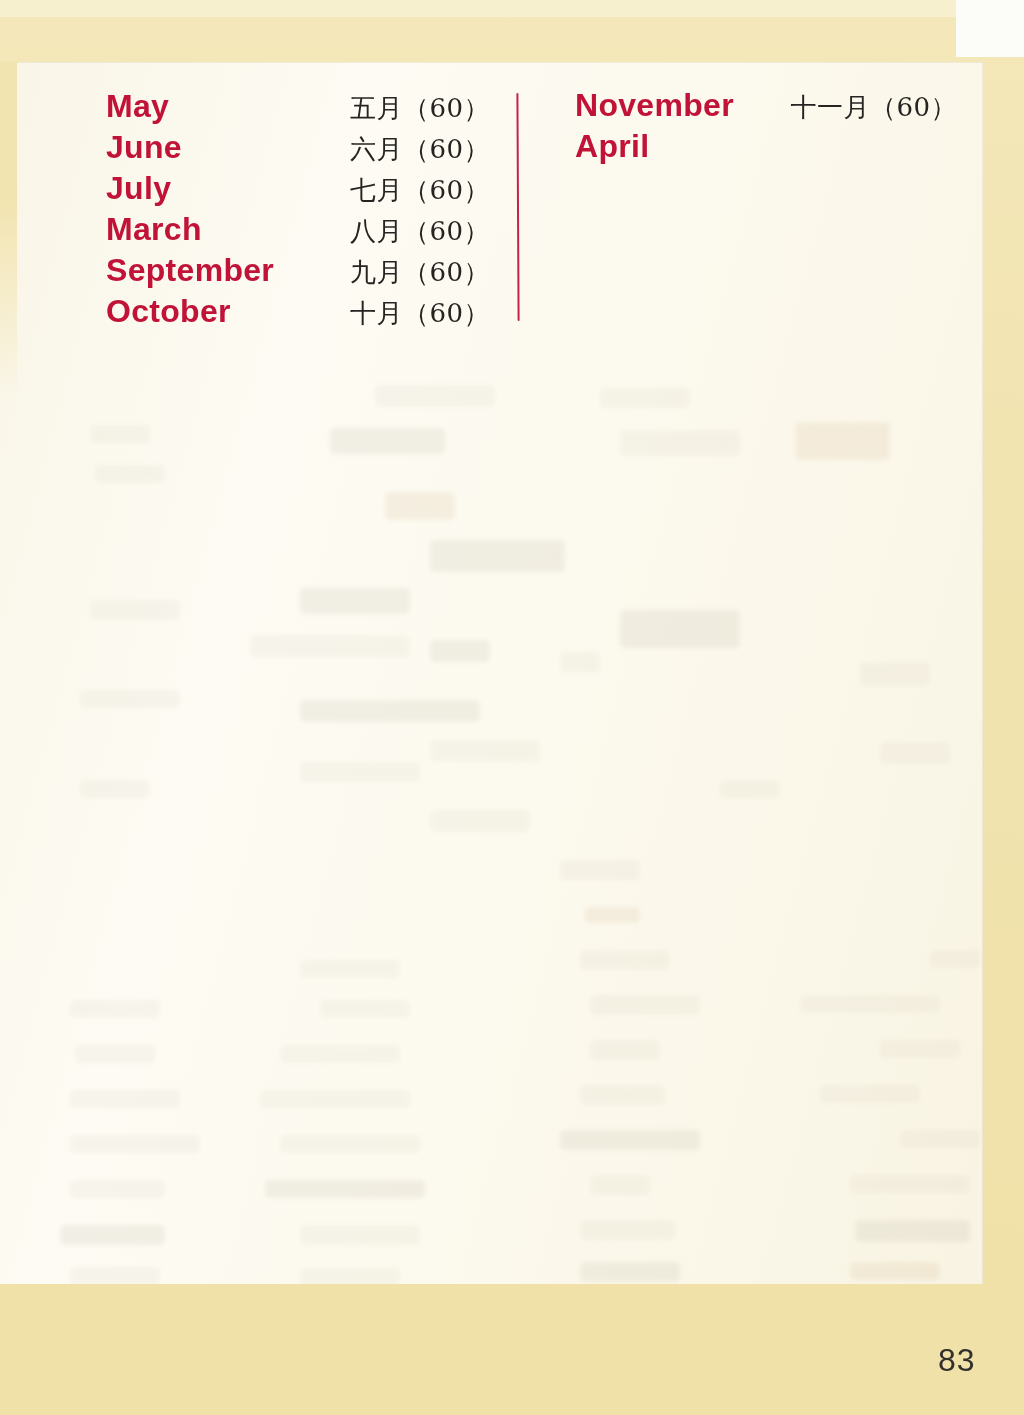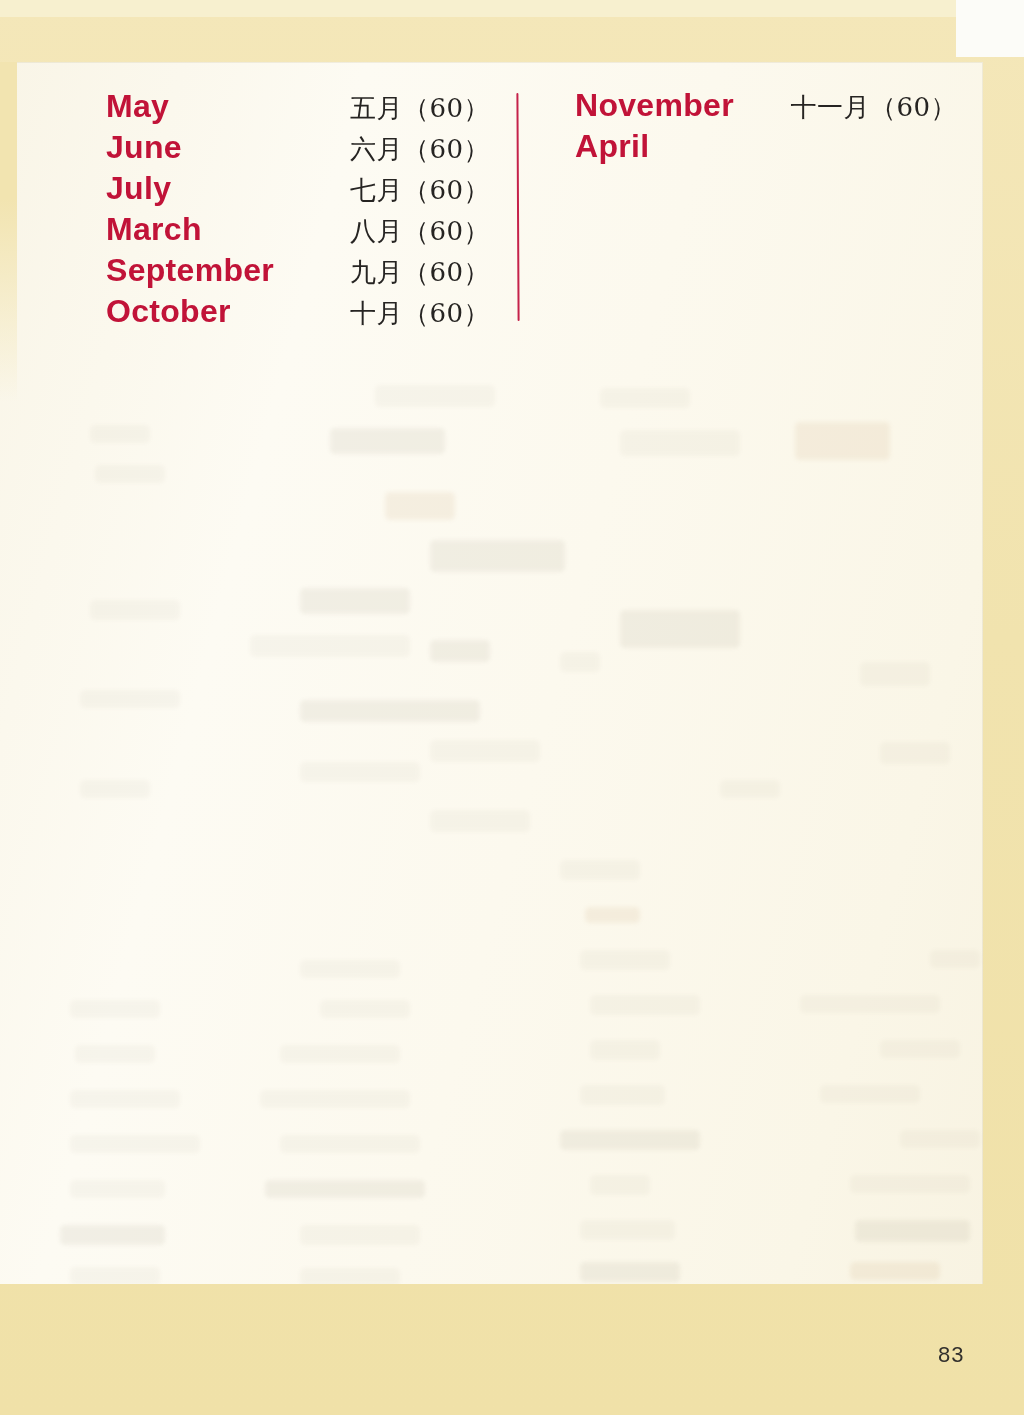--- a/index.html
+++ b/index.html
@@ -42,21 +42,21 @@
   }
   .en.red{color:var(--accent-red,#c11338);}
   .en.dark{color:var(--text-black,#201e1c);}
   .cn{
     font-family:"DejaVu Serif","Liberation Serif",serif;
     font-size:26px;color:var(--cn-black,#262422);letter-spacing:.5px;
   }
   .cn .ref{font-family:"DejaVu Serif","Liberation Serif",serif;}
   .page-number{
     position:absolute;left:938px;top:1342px;
-    font-size:22px;letter-spacing:1px;color:var(--page-number-gray,#32302d);
+    font-size:32px;letter-spacing:1px;color:var(--page-number-gray,#32302d);
   }
   .ghost-layer{position:absolute;left:0;top:0;width:100%;height:100%;overflow:hidden;pointer-events:none;}
   .g{position:absolute;border-radius:5px;filter:blur(2px);}
   .g0{background:#8d8268;opacity:.05;}
   .g1{background:#837a63;opacity:.09;}
   .g2{background:#c39e6e;opacity:.12;}
 </style>
 </head>
 <body>
 

